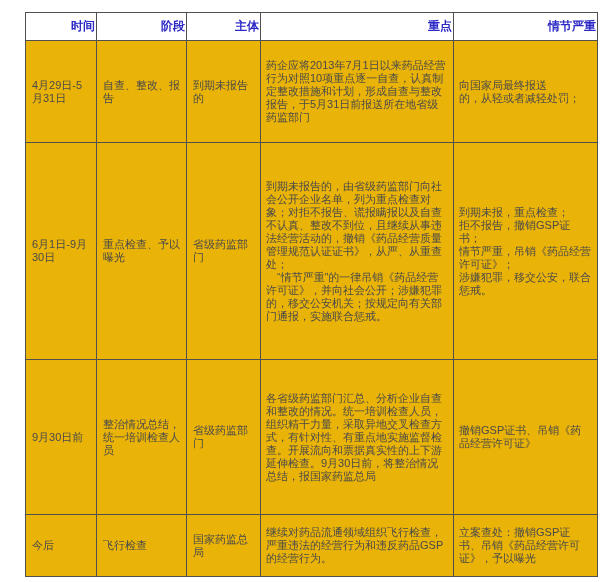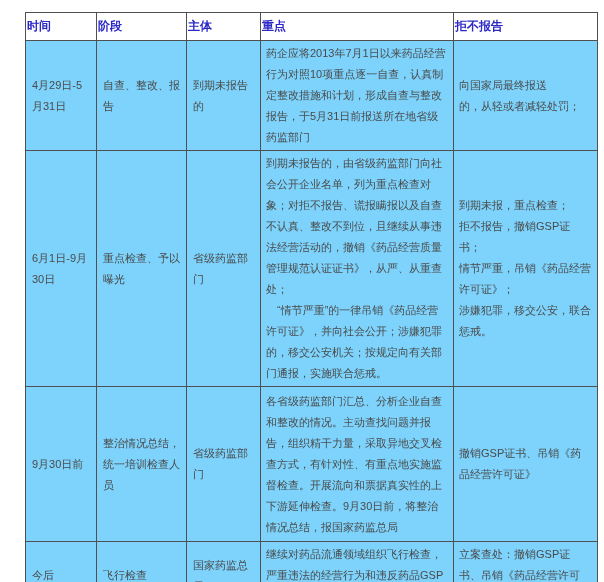--- a/index.html
+++ b/index.html
@@ -24,29 +24,29 @@
   .reg-table th, .reg-table td {
     border: 1px solid #505050;
     font-size: 11px;
     overflow: hidden;
   }
   .reg-table th {
     color: #2b28c5;
     font-weight: bold;
     font-size: 12px;
     height: 25px;
-    text-align: left;
+    text-align: right;
     vertical-align: middle;
     background: #ffffff;
   }
   .reg-table td {
     color: #4a4a4a;
-    line-height: 21px;
+    line-height: 13px;
     vertical-align: middle;
-    background: #7dd3fc;
+    background: #eab308;
   }
   td.cell-center {
     text-align: left;
     padding: 2px 6px;
   }
   td.cell-left {
     text-align: left;
     padding: 2px 5px;
     white-space: pre-wrap;
     word-break: break-all;
@@ -67,21 +67,21 @@
       <col style="width:74px">
       <col style="width:193px">
       <col style="width:144px">
     </colgroup>
     <thead>
       <tr>
         <th>时间</th>
         <th>阶段</th>
         <th>主体</th>
         <th>重点</th>
-        <th>拒不报告</th>
+        <th>情节严重</th>
       </tr>
     </thead>
     <tbody>
       <tr class="row-1">
         <td class="cell-center">4月29日-5月31日</td>
         <td class="cell-center">自查、整改、报告</td>
         <td class="cell-center">到期未报告的</td>
         <td class="cell-left">药企应将2013年7月1日以来药品经营行为对照10项重点逐一自查，认真制定整改措施和计划，形成自查与整改报告，于5月31日前报送所在地省级药监部门</td>
         <td class="cell-left">向国家局最终报送
 的，从轻或者减轻处罚；</td>
@@ -94,21 +94,21 @@
 　“情节严重”的一律吊销《药品经营许可证》，并向社会公开；涉嫌犯罪的，移交公安机关；按规定向有关部门通报，实施联合惩戒。</td>
         <td class="cell-left">到期未报，重点检查；
 拒不报告，撤销GSP证书；
 情节严重，吊销《药品经营许可证》；
 涉嫌犯罪，移交公安，联合惩戒。</td>
       </tr>
       <tr class="row-3">
         <td class="cell-center">9月30日前</td>
         <td class="cell-center">整治情况总结，统一培训检查人员</td>
         <td class="cell-center">省级药监部门</td>
-        <td class="cell-left">各省级药监部门汇总、分析企业自查和整改的情况。主动查找问题并报告，组织精干力量，采取异地交叉检查方式，有针对性、有重点地实施监督检查。开展流向和票据真实性的上下游延伸检查。9月30日前，将整治情况总结，报国家药监总局</td>
+        <td class="cell-left">各省级药监部门汇总、分析企业自查和整改的情况。统一培训检查人员，组织精干力量，采取异地交叉检查方式，有针对性、有重点地实施监督检查。开展流向和票据真实性的上下游延伸检查。9月30日前，将整治情况总结，报国家药监总局</td>
         <td class="cell-left">撤销GSP证书、吊销《药品经营许可证》</td>
       </tr>
       <tr class="row-4">
         <td class="cell-center">今后</td>
         <td class="cell-center">飞行检查</td>
         <td class="cell-center">国家药监总局</td>
         <td class="cell-left">继续对药品流通领域组织飞行检查，严重违法的经营行为和违反药品GSP的经营行为。</td>
         <td class="cell-left">立案查处：撤销GSP证书、吊销《药品经营许可证》，予以曝光</td>
       </tr>
     </tbody>

